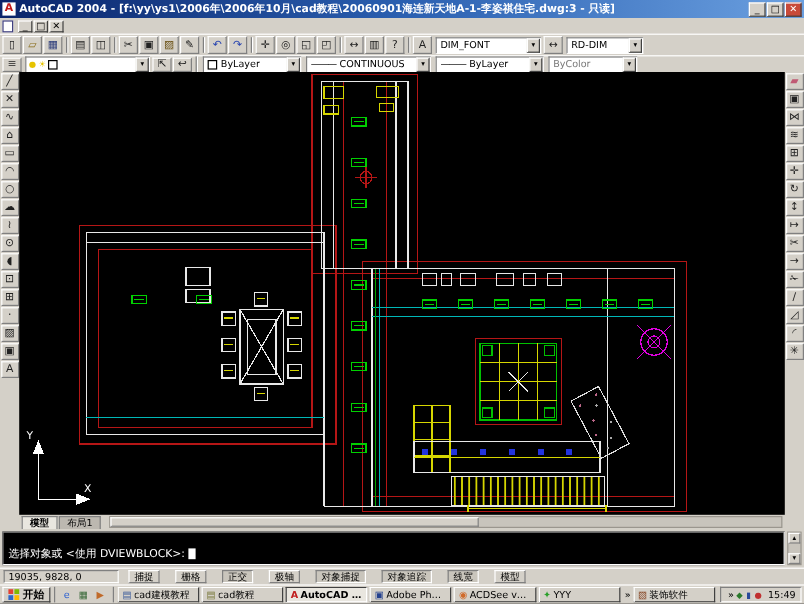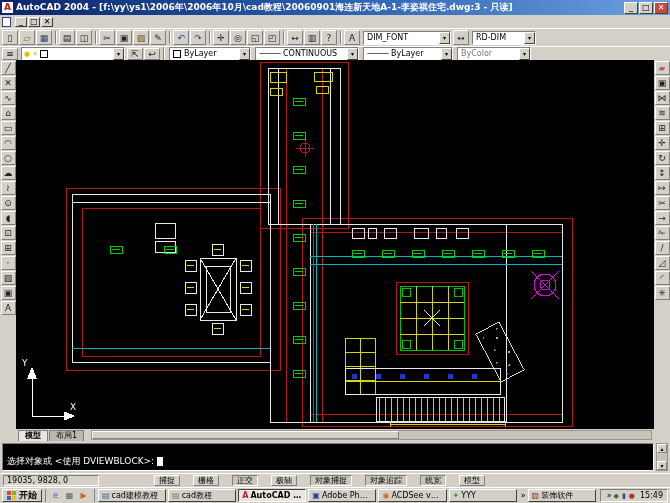--- a/index.html
+++ b/index.html
@@ -76,21 +76,21 @@
   .cmd-history{height:10px;}
   .cmd-line{display:flex;align-items:center;height:12px;}
   .cursor{display:inline-block;width:6px;height:9px;background:#fff;margin-left:3px;}
   .cmd-scroll{width:12px;margin-left:2px;display:flex;flex-direction:column;
     justify-content:space-between;background:#c8c4bc;border:1px solid #9a968e;}
   .sc{height:9px;background:#d4d0c8;border:1px solid;border-color:#fff #808080 #808080 #fff;
     font-size:6px;text-align:center;line-height:8px;}
 
   
   .statusbar{position:absolute;top:473px;left:0;width:670px;height:14px;background:#d4d0c8;
-    border-top:1px solid #fff;display:flex;align-items:center;padding:1px 3px;gap:47px;}
+    border-top:1px solid #fff;display:flex;align-items:center;padding:1px 3px;}
   .coords{width:96px;height:11px;border:1px solid;border-color:#808080 #fff #fff #808080;
     font-size:8px;line-height:10px;padding:0 3px;margin-right:8px;flex:none;}
   .toggle{font-size:8px;height:11px;line-height:10px;padding:0 4px;margin-right:13px;
     border:1px solid;border-color:#fff #808080 #808080 #fff;white-space:nowrap;flex:none;}
   .toggle.pressed{border-color:#808080 #fff #fff #808080;background:#c9c5bc;}
 
   
   .taskbar{position:absolute;top:487px;left:0;width:670px;height:16px;background:#d4d0c8;
     border-top:1px solid #fff;display:flex;align-items:center;padding:1px 2px;}
   .start-button{height:13px;display:flex;align-items:center;padding:0 4px;flex:none;

